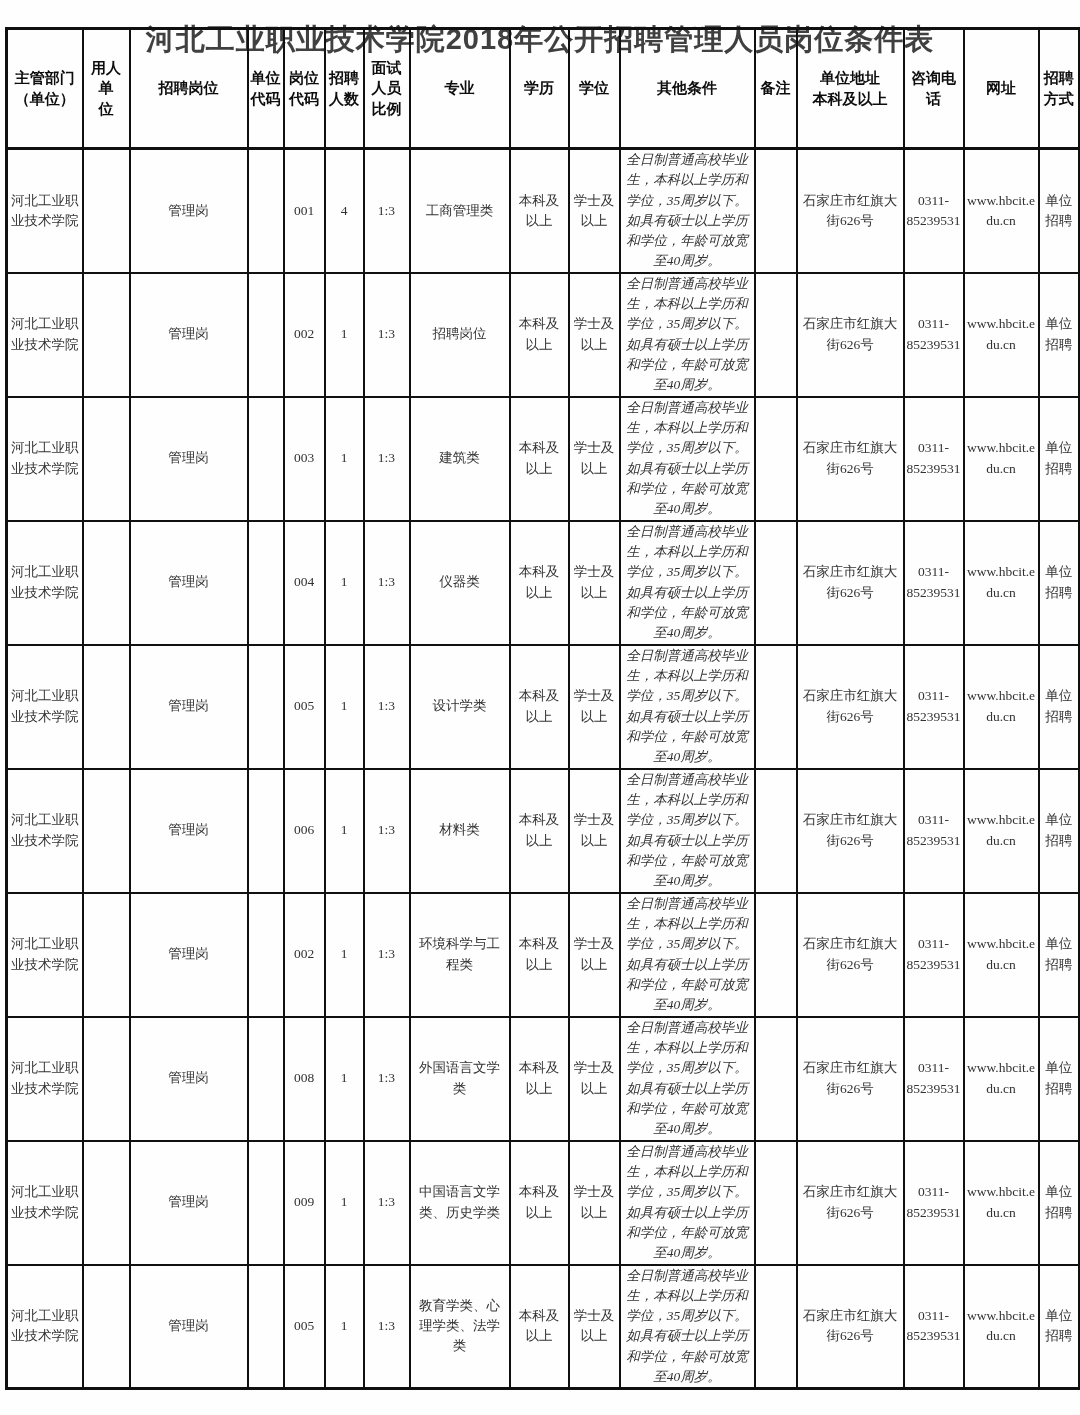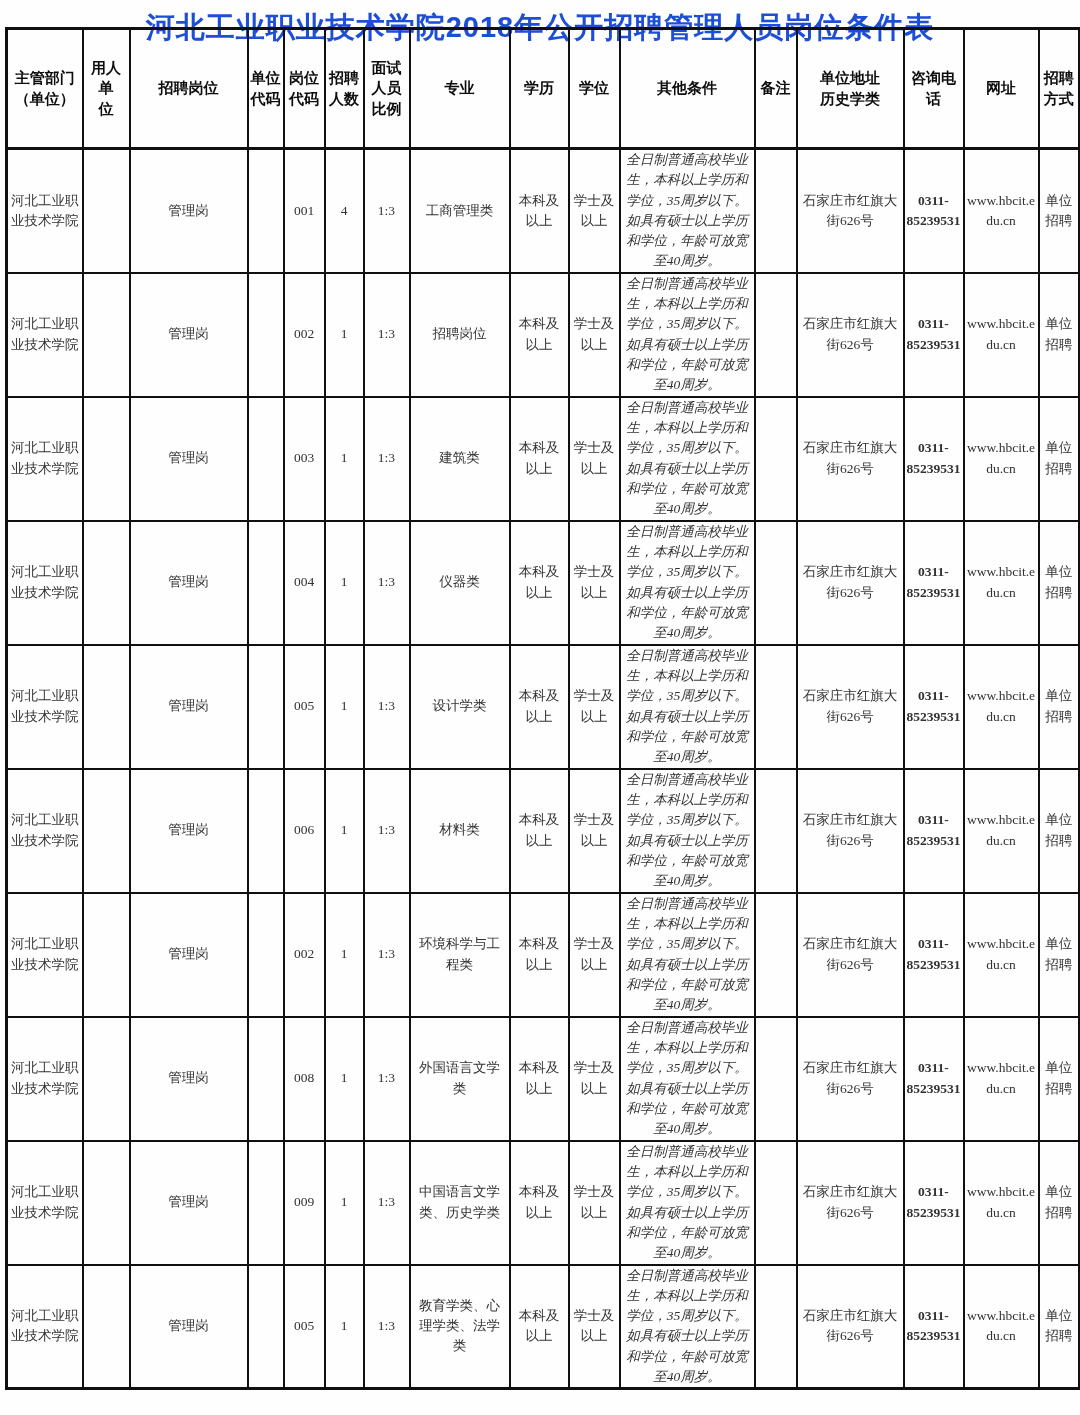--- a/index.html
+++ b/index.html
@@ -13,27 +13,27 @@
     height: 1415px;
     background: #fefefe;
     overflow: hidden;
     font-family: "Liberation Serif", "DejaVu Serif", serif;
   }
   .doc-title {
     position: absolute;
     top: 8px;
     left: 0;
     right: 0;
-    margin: 0;
+    margin: 12px;
     text-align: center;
     font-family: "Liberation Sans", "DejaVu Sans", sans-serif;
     font-weight: 700;
     font-size: 29px;
     letter-spacing: 1px;
-    color: #1d4ed8;
+    color: #404040;
   }
   table.positions {
     position: absolute;
     top: 27px;
     left: 5px;
     width: 1073px;
     border-collapse: collapse;
     table-layout: fixed;
     border: 3px solid #101010;
   }
@@ -75,21 +75,20 @@
     line-height: 1.44;
     font-style: italic;
   }
   td.brk {
     word-break: break-all;
     font-size: 13px;
   }
   td.phone {
     font-size: 12.5px;
     letter-spacing: 0;
-    font-weight: bold;
   }
 </style>
 </head>
 <body>
 
 <div class="page">
   <h1 class="doc-title">河北工业职业技术学院2018年公开招聘管理人员岗位条件表</h1>
 
   <table class="positions">
     <colgroup>
@@ -125,21 +124,21 @@
 人数</th>
           <th>面试
 人员
 比例</th>
           <th>专业</th>
           <th>学历</th>
           <th>学位</th>
           <th>其他条件</th>
           <th>备注</th>
           <th>单位地址
-历史学类</th>
+本科及以上</th>
           <th>咨询电
 话</th>
           <th>网址</th>
           <th>招聘
 方式</th>
         </tr>
       </thead>
     <tbody>
         <tr>
           <td>河北工业职业技术学院</td>

